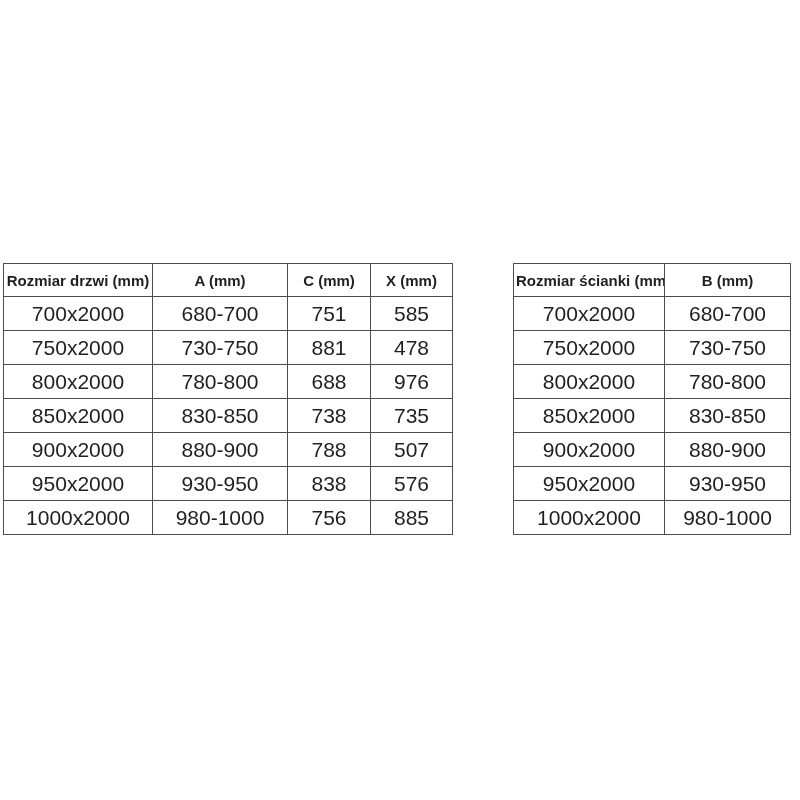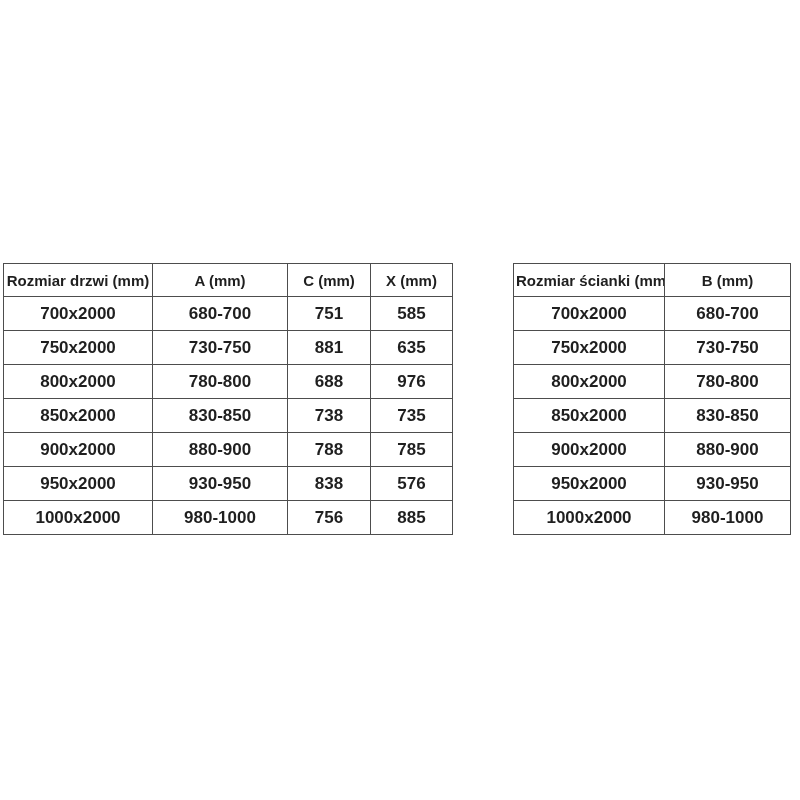--- a/index.html
+++ b/index.html
@@ -30,22 +30,22 @@
     padding: 0 2px;
     overflow: hidden;
     white-space: nowrap;
   }
   table.spec-table th {
     font-size: 15px;
     font-weight: bold;
     height: 32px;
   }
   table.spec-table td {
-    font-size: 17px;
-    font-weight: bold;
+    font-size: 21px;
+    font-weight: normal;
     height: 33px;
   }
   table.table-doors  { left: 3px;   top: 263px; width: 449px; }
   table.table-walls  { left: 513px; top: 263px; width: 277px; }
 </style>
 </head>
 <body>
 
 <div class="canvas">
 
@@ -68,39 +68,39 @@
         <tr>
           <td>700x2000</td>
           <td>680-700</td>
           <td>751</td>
           <td>585</td>
         </tr>
         <tr>
           <td>750x2000</td>
           <td>730-750</td>
           <td>881</td>
-          <td>635</td>
+          <td>478</td>
         </tr>
         <tr>
           <td>800x2000</td>
           <td>780-800</td>
           <td>688</td>
           <td>976</td>
         </tr>
         <tr>
           <td>850x2000</td>
           <td>830-850</td>
           <td>738</td>
           <td>735</td>
         </tr>
         <tr>
           <td>900x2000</td>
           <td>880-900</td>
           <td>788</td>
-          <td>785</td>
+          <td>507</td>
         </tr>
         <tr>
           <td>950x2000</td>
           <td>930-950</td>
           <td>838</td>
           <td>576</td>
         </tr>
         <tr>
           <td>1000x2000</td>
           <td>980-1000</td>

